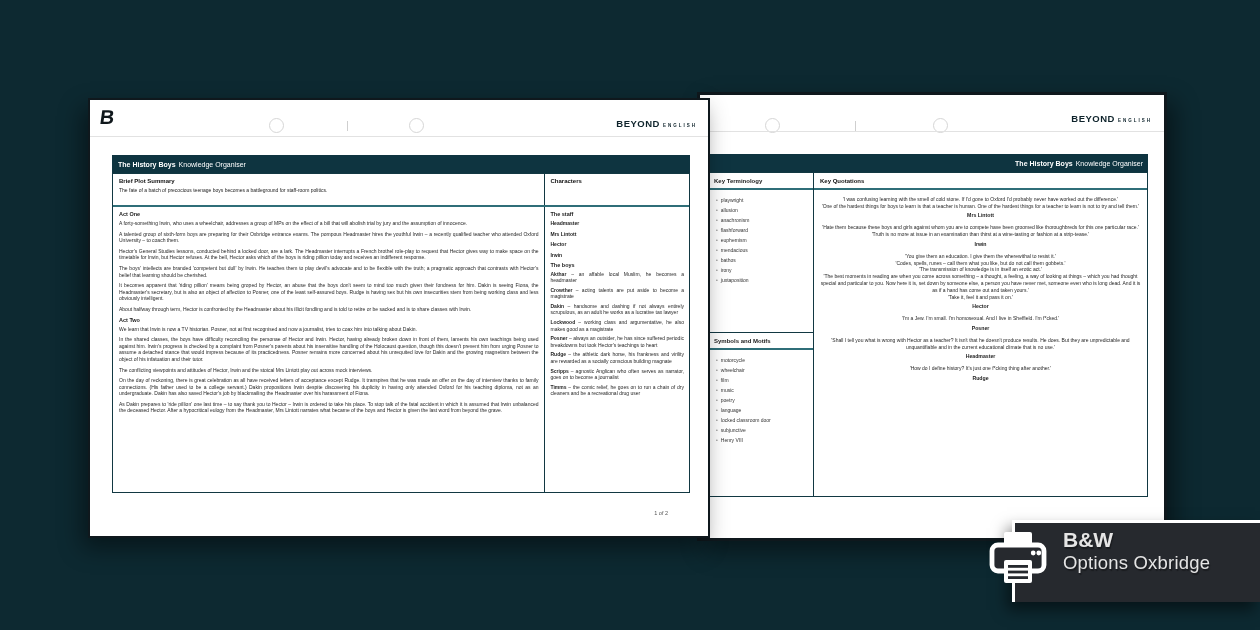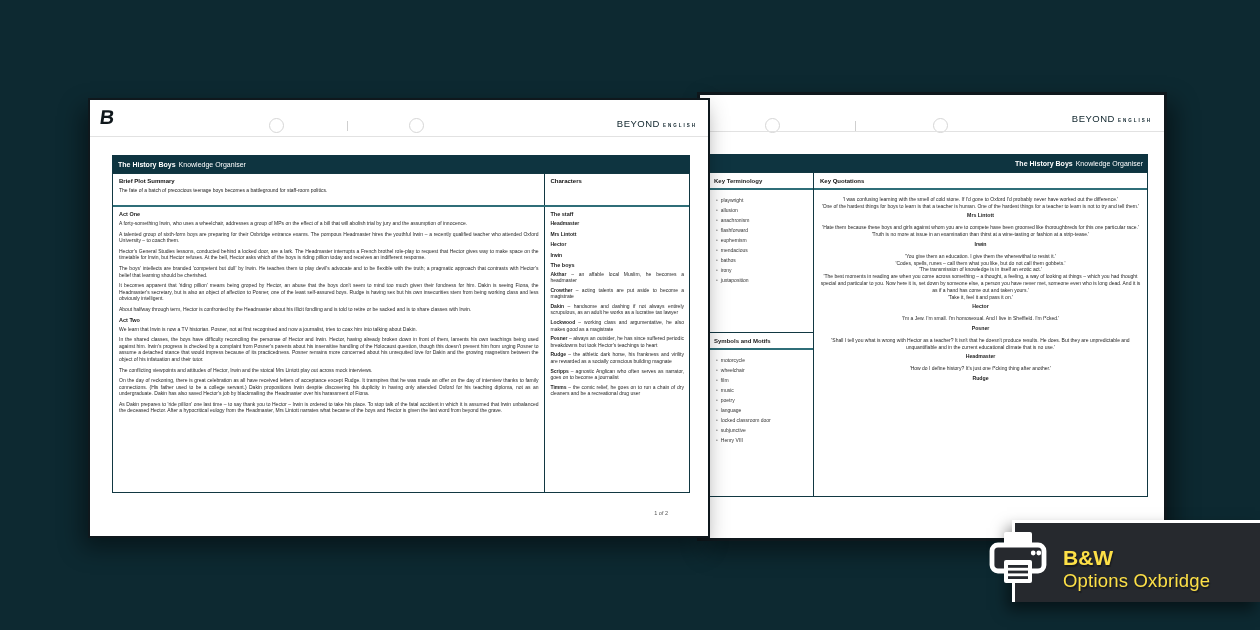--- a/index.html
+++ b/index.html
@@ -11,21 +11,21 @@
   .page { position: absolute; background: #ffffff; }
   .page2 { left: 697px; top: 92px; width: 470px; height: 449px; border: 3px solid #0f181d; z-index: 1; box-shadow: 8px 10px 22px rgba(0,0,0,.45); }
   .page1 { left: 88px;  top: 98px; width: 622px; height: 440px; border: 2px solid #0f181d; z-index: 2; box-shadow: -6px 10px 22px rgba(0,0,0,.45); }
 
   
   .pg-top { position: absolute; left: 0; top: 0; right: 0; height: 36px; }
   .hole { position: absolute; width: 15px; height: 15px; border-radius: 50%; border: 1.5px solid #d6d6d6; }
   .tick { position: absolute; width: 1px; height: 10px; background: #cfcfcf; }
   .b-logo { position: absolute; left: 10px; top: 6px; font-size: 20px; font-weight: 800; color: #10181c; transform: skewX(-8deg); }
   .brand { position: absolute; top: 13px; white-space: nowrap; color: #0e232b; }
-  .brand-main { font-weight: 400; font-size: 9.5px; letter-spacing: .5px; }
+  .brand-main { font-weight: 700; font-size: 9.5px; letter-spacing: .5px; }
   .brand-sub  { font-size: 4.5px; letter-spacing: 2px; font-weight: 700; margin-left: 3px; }
   .pg-rule { position: absolute; left: 0; right: 0; height: 1px; background: #e2e2e2; top: 36px; }
 
   
   .bar { position: absolute; height: 18px; background: #0e3440; color: #ffffff; font-size: 7px; display: flex; align-items: center; }
   .bar b { font-weight: 700; margin-right: 3px; }
   .bar1 { left: 22px; top: 55px; width: 578px; padding-left: 6px; }
   .bar2 { left: 8px; top: 59px; width: 440px; justify-content: flex-end; padding-right: 5px; }
 
   
@@ -59,21 +59,21 @@
   .q-lines { font-size: 5px; line-height: 6.9px; white-space: pre-line; color: #262626; }
   .q-attr { font-weight: 700; font-size: 5.2px; margin-top: 2.5px; }
   .t2 .cell-h { padding: 5px 0 4px 6px; }
   .t2 .head-block { border-bottom: 2px solid #2f6e78; }
 
   
   .bw-badge { position: absolute; left: 1012px; top: 520px; width: 248px; height: 82px;
     background: #26292e; border-top: 3px solid #ffffff; border-left: 3px solid #ffffff;
     z-index: 5; box-shadow: -5px 8px 14px rgba(0,0,0,.5); }
   .bw-ico { position: absolute; left: -27px; top: 7px; }
-  .bw-text { margin-left: 48px; margin-top: 23px; color: #fde047; text-shadow: 1px 2px 1px rgba(0,0,0,.35); }
+  .bw-text { margin-left: 48px; margin-top: 5px; color: #e5e5e5; text-shadow: 1px 2px 1px rgba(0,0,0,.35); }
   .bw1 { font-size: 21px; font-weight: 800; line-height: 24px; }
   .bw2 { font-size: 18.5px; font-weight: 400; line-height: 22px; letter-spacing: .2px; }
 </style>
 </head>
 <body>
 
 <div class="canvas">
 
   <div class="page page2">
     <div class="pg-top">

